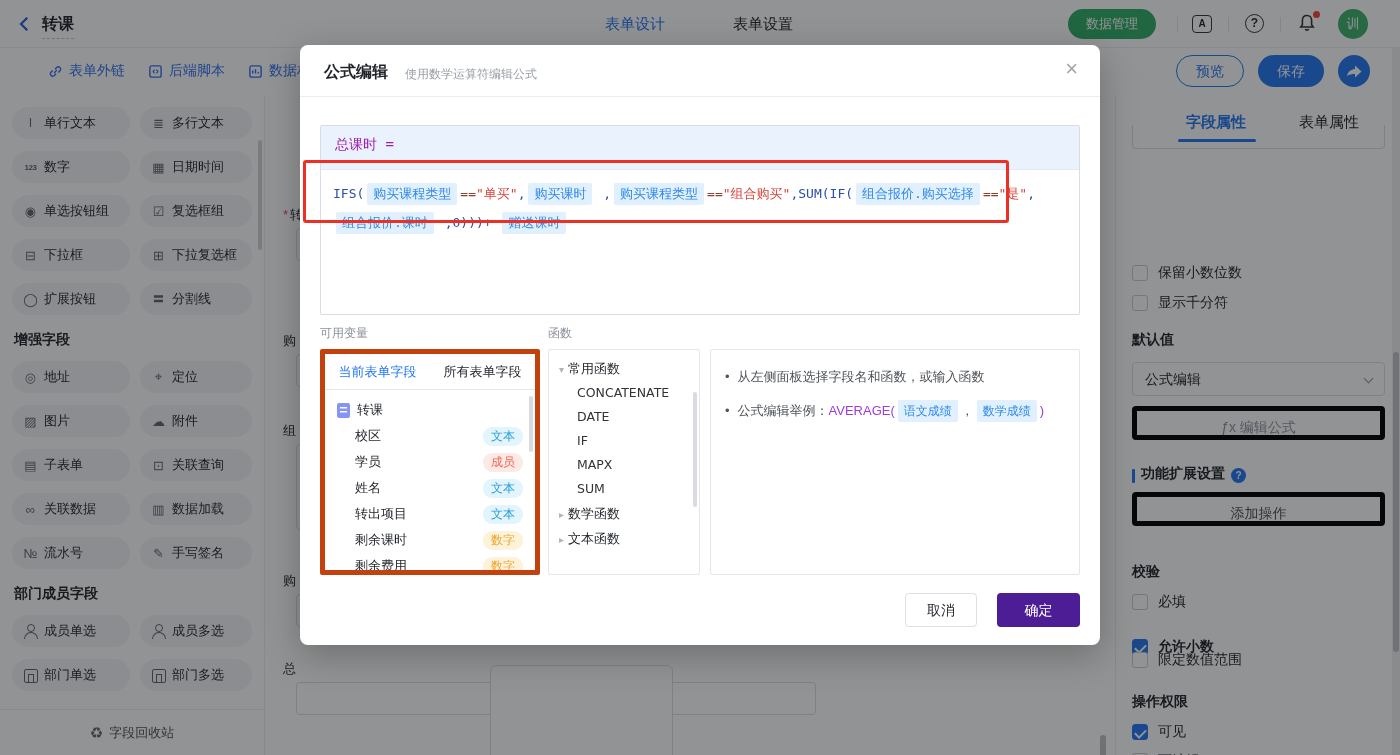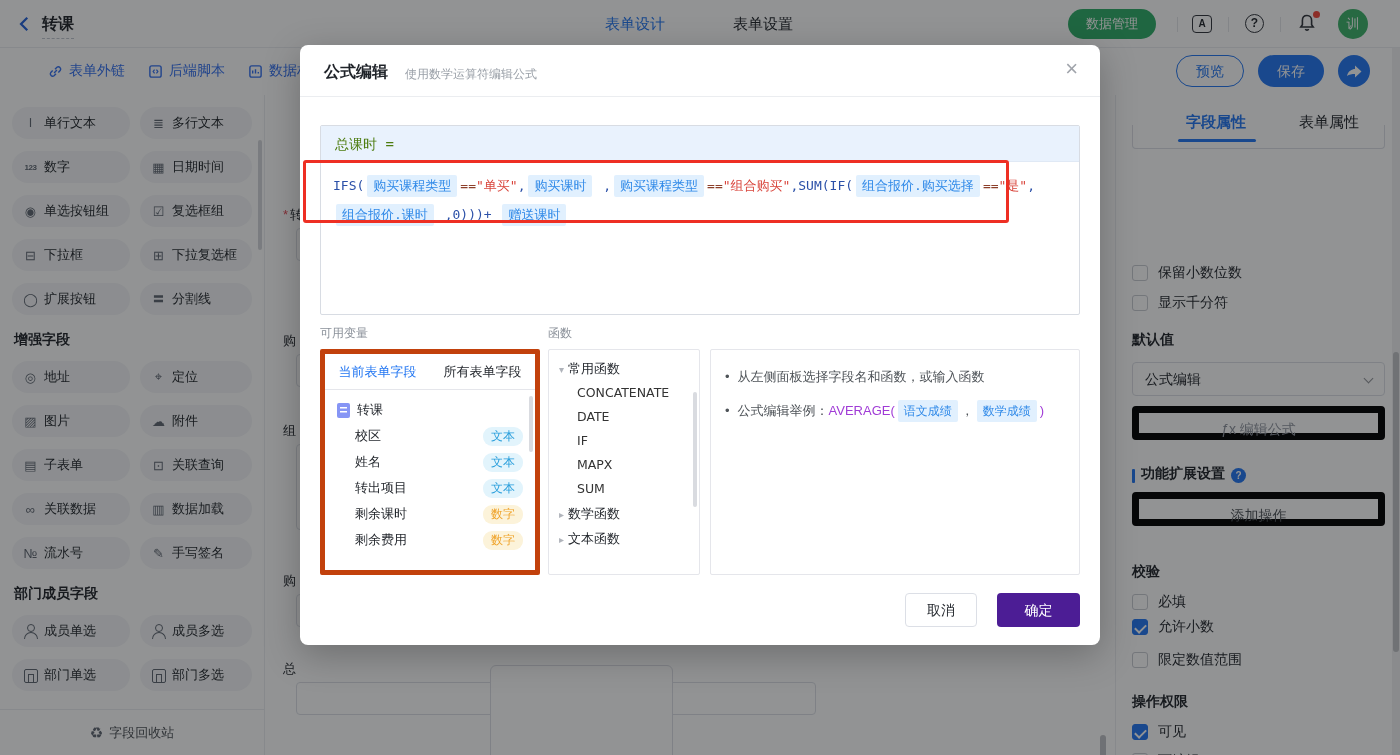--- a/index.html
+++ b/index.html
@@ -98,35 +98,35 @@
     border:solid #fff; border-width:0 2px 2px 0; transform:rotate(45deg); }
   .cb-label { font-size:14px; color:#1f2329; }
   .rp-h { position:absolute; left:16px; font-size:14px; font-weight:700; display:flex; align-items:flex-end; gap:6px; }
   .rp-bar { width:3px; height:14px; background:#2477f2; border-radius:1px; }
   .rp-q { width:15px; height:15px; background:#2477f2; color:#fff; border-radius:50%; font-size:10px;
     font-weight:700; text-align:center; line-height:15px; }
   .rp-select { position:absolute; left:16px; width:253px; height:34px; border:1px solid #dcdfe6; border-radius:4px;
     font-size:14px; color:#1f2329; line-height:32px; padding:0 12px; cursor:pointer; }
   .sel-arrow { position:absolute; right:12px; top:12px; width:7px; height:7px; border:solid #909399;
     border-width:0 1.5px 1.5px 0; transform:rotate(45deg); }
-  .rp-btn { position:absolute; left:16px; width:253px; height:34px; border:7px solid #000000; border-radius:4px;
+  .rp-btn { position:absolute; left:16px; width:253px; height:34px; border:5px solid #000000; border-radius:4px;
     font-size:14px; text-align:center; line-height:32px; cursor:pointer; background:#fff; }
   .rp-width-row { position:absolute; left:16px; top:724px; width:253px; }
 
   .win-scroll { position:absolute; left:1392px; top:48px; width:8px; height:707px; background:#f0f1f2; z-index:2; }
   .win-scroll .thumb { position:absolute; left:1px; top:304px; width:6px; height:300px; background:#c1c3c7; border-radius:3px; }
 
   
   .m-head { position:absolute; left:0; top:0; width:100%; height:52px; border-bottom:1px solid #ebedf0; }
   .m-title { position:absolute; left:24px; top:17px; font-size:16px; font-weight:700; }
   .m-sub { position:absolute; left:105px; top:21px; font-size:12px; color:#9aa0a8; }
   .m-close { position:absolute; right:22px; top:13px; font-size:22px; color:#a0a4ab; cursor:pointer; line-height:1; }
 
   .f-editor { position:absolute; left:20px; top:80px; width:760px; height:190px; border:1px solid #d8dce3; border-radius:2px; }
-  .f-target { height:36px; background:#e9f2fd; border-bottom:1px solid #e0e9f5; font-size:14px; color:#4d7c0f;
+  .f-target { height:44px; background:#e9f2fd; border-bottom:1px solid #e0e9f5; font-size:14px; color:#a21caf;
     line-height:36px; padding:0 14px; font-family:"DejaVu Sans Mono", monospace; }
   .f-body { padding:9px 12px; font-family:"DejaVu Sans Mono", monospace; font-size:13px; line-height:29px; cursor:text; }
   .f-chip { display:inline-block; padding:1px 6px; border-radius:2px; margin:0 3px; line-height:20px; cursor:pointer; }
   .f-code { white-space:pre-wrap; }
 
   .col-label { position:absolute; top:280px; font-size:12px; color:#8a9099; }
   .vars-panel { position:absolute; left:20px; top:304px; width:220px; height:226px; border:5px solid #c2410c;
     border-radius:2px; overflow:hidden; }
   .v-tabs { height:36px; border-bottom:1px solid #e5e6eb; display:flex; }
   .v-tab { flex:1; text-align:center; line-height:35px; font-size:13px; color:#1f2329; cursor:pointer; }
@@ -392,21 +392,21 @@
       <span>功能扩展设置</span>
       <span class="rp-q">?</span>
     </div>
     <div class="rp-btn" style="top:397px;color:#4e5358">添加操作</div>
     <div class="rp-h" style="top:468px">校验</div>
     <div id="validation-items">
         <div class="cb-row" style="top: 497px;">
           <span class="cb"></span>
           <span class="cb-label">必填</span>
         </div>
-        <div class="cb-row" style="top: 522px;">
+        <div class="cb-row" style="top: 542px; font-weight: bold;">
           <span class="cb checked"></span>
           <span class="cb-label">允许小数</span>
         </div>
         <div class="cb-row" style="top: 555px;">
           <span class="cb"></span>
           <span class="cb-label">限定数值范围</span>
         </div>
       </div>
     <div class="rp-h" style="top:598px">操作权限</div>
     <div id="permission-items">
@@ -453,20 +453,24 @@
       <div class="v-tab">所有表单字段</div>
     </div>
     <div class="v-list" id="vars-list">
         <div class="v-row root">
           <span class="doc-ic"></span>
           <span class="v-name">转课</span>
         </div>
         <div class="v-row">
           <span class="v-name">校区</span>
           <span class="v-badge" style="color: rgb(42, 159, 220); background: rgb(226, 244, 252);">文本</span>
+        </div>
+        <div class="v-row">
+          <span class="v-name">学员</span>
+          <span class="v-badge" style="color: rgb(242, 101, 79); background: rgb(253, 234, 230);">成员</span>
         </div>
         <div class="v-row">
           <span class="v-name">姓名</span>
           <span class="v-badge" style="color: rgb(42, 159, 220); background: rgb(226, 244, 252);">文本</span>
         </div>
         <div class="v-row">
           <span class="v-name">转出项目</span>
           <span class="v-badge" style="color: rgb(42, 159, 220); background: rgb(226, 244, 252);">文本</span>
         </div>
         <div class="v-row">

